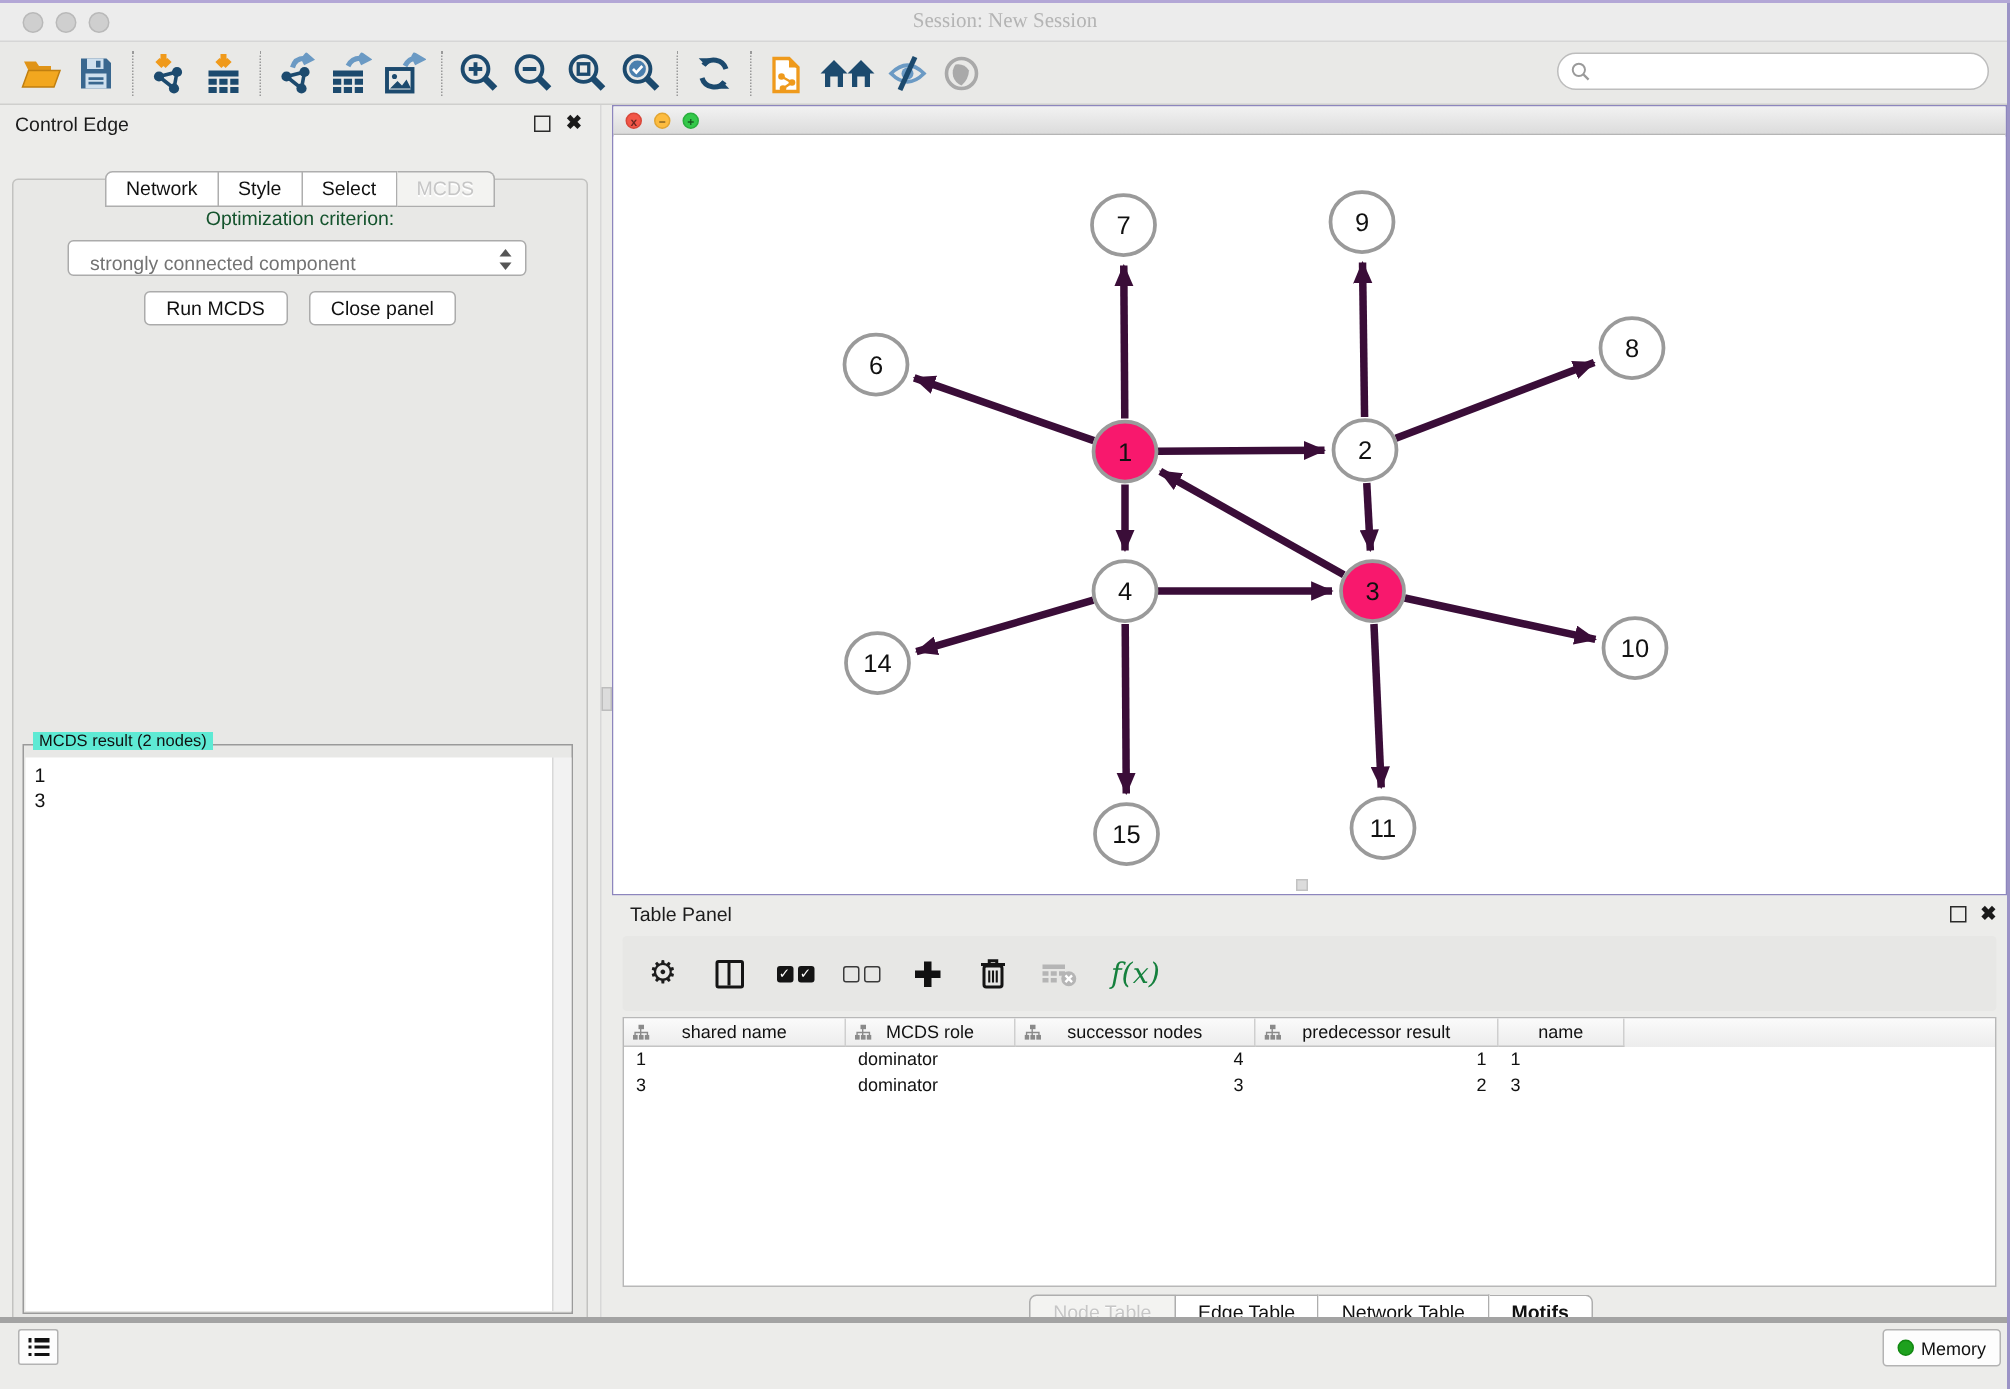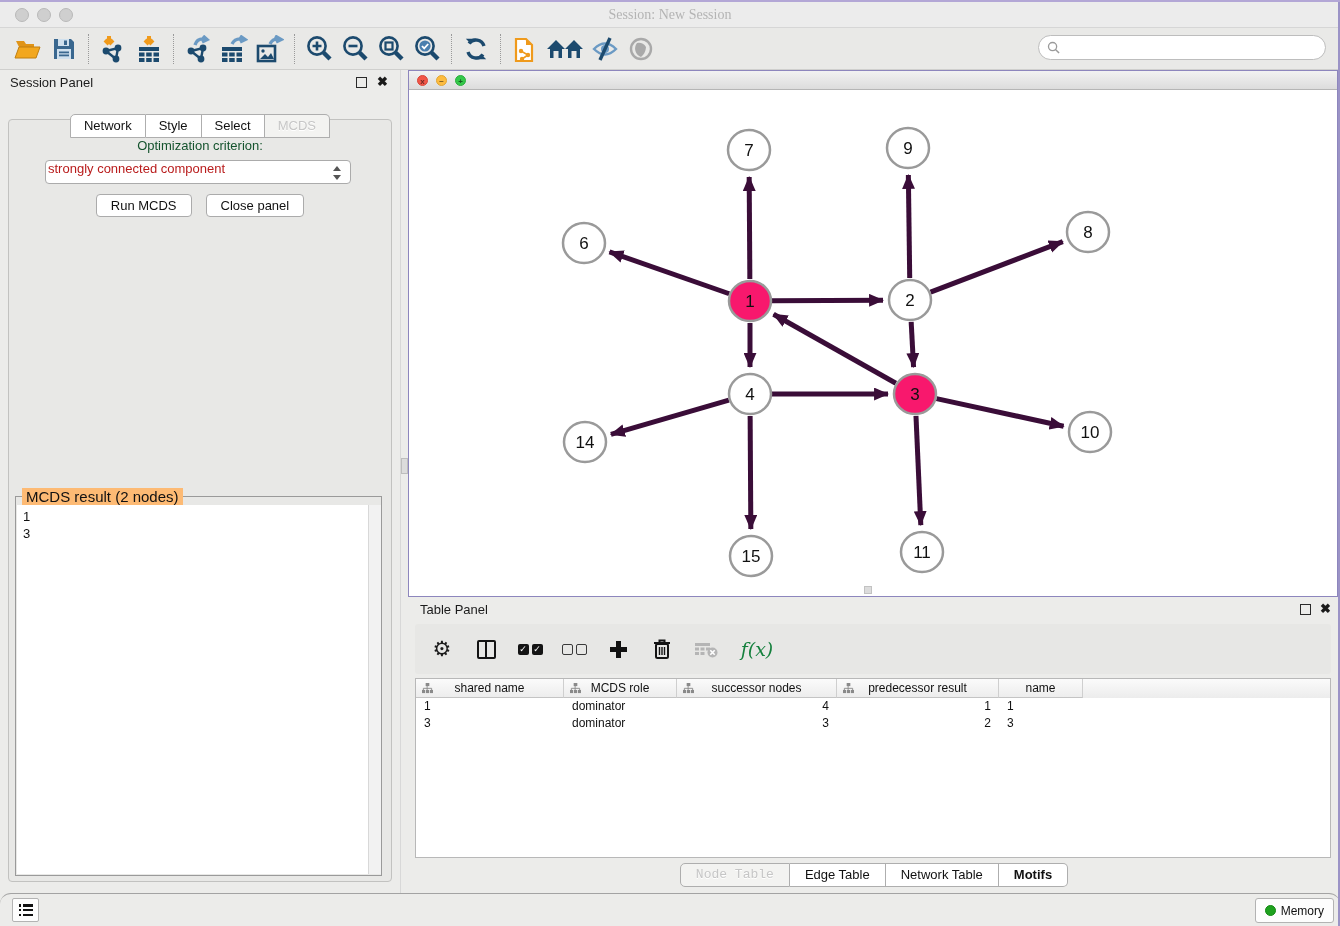--- a/index.html
+++ b/index.html
@@ -41,34 +41,34 @@
   .tab { background:#fff; border:1px solid #aeaeae; border-left:none; padding:3px 13px 4px;
          font-size:13px; color:#111; }
   .tab:first-child { border-left:1px solid #aeaeae; border-radius:5px 0 0 0; }
   .tab:last-child { border-radius:0 5px 0 0; }
   .tab.active { color:#c6c6c6; text-shadow:0 1px 0 #fff; background:#f3f3f1; }
 
   .cp-content { position:absolute; left:8px; right:8px; top:49px; bottom:11px;
                 background:#e8e8e6; border:1px solid #c2c2c0; border-radius:4px; }
   .opt-label { position:absolute; top:18px; left:0; right:0; text-align:center; font-size:13px; color:#14532d; }
   .criterion { position:absolute; left:36px; right:40px; top:40px; height:24px; background:#fff;
-               border:1px solid #ababab; border-radius:4px; font-size:13px; color:#b91c1c;
-               display:flex; align-items:flex-start; padding-left:2px; }
+               border:1px solid #ababab; border-radius:4px; font-size:13px; color:#737373;
+               display:flex; align-items:flex-end; padding-left:14px; }
   .stepper { position:absolute; right:8px; top:4px; width:10px; height:16px; }
   .stepper i { position:absolute; left:1px; width:0; height:0; border-left:4px solid transparent; border-right:4px solid transparent; }
   .stepper .up { top:1px; border-bottom:5px solid #555; }
   .stepper .dn { bottom:1px; border-top:5px solid #555; }
   .cp-buttons { position:absolute; top:74px; left:0; right:0; display:flex; justify-content:center; gap:14px; }
   .push-btn { background:#fff; border:1px solid #ababab; border-radius:4px; font-size:13px;
               color:#111; padding:3px 14px; font-family:"Liberation Sans",sans-serif; }
 
   .result-box { position:absolute; left:6px; right:9px; top:376px; bottom:5px;
                 border:1px solid #9a9a9a; }
-  .result-legend { position:absolute; top:-9px; left:6px; background:#fdba74; padding:0 4px;
-                   font-size:15px; color:#111; }
+  .result-legend { position:absolute; top:-9px; left:6px; background:#5eead4; padding:0 4px;
+                   font-size:11px; color:#111; }
   .result-area { position:absolute; left:1px; right:13px; top:8px; bottom:1px; background:#fff;
                  font-size:13px; color:#111; padding:3px 0 0 6px; white-space:pre; line-height:17px; }
   .result-scroll { position:absolute; right:0; top:8px; bottom:1px; width:13px; background:#f2f2f2;
                    border-left:1px solid #d8d8d8; }
 
   
   .net-frame { position:absolute; left:408px; top:68px; right:2px; height:527px; background:#fff;
                border:1px solid #8d86bd; }
   .net-titlebar { position:absolute; left:0; top:0; right:0; height:19px;
                   background:linear-gradient(#f2f2f2,#dcdcdc); border-bottom:1px solid #b5b5b5; }
@@ -101,26 +101,26 @@
   .thead { display:flex; height:19px; background:linear-gradient(#fbfbfb,#ececec); }
   .th { border-right:1px solid #cfcfcf; border-bottom:1px solid #c4c4c4; display:flex; align-items:center;
         justify-content:center; gap:6px; font-size:12px; color:#111; position:relative; }
   .th svg { position:absolute; left:6px; }
   .trow { display:flex; height:17px; font-size:12px; color:#111; }
   .td { padding:1px 8px 0; }
   .num-r { text-align:right; }
 
   .tp-tabs { position:absolute; left:0; right:0; bottom:6px; display:flex; justify-content:center; }
   .tp-tabs .tab { padding:3px 15px 4px; }
-  .tp-tabs .tab:first-child { border-radius:5px 0 0 5px;font-family:Liberation Mono, monospace; }
+  .tp-tabs .tab:first-child { border-radius:5px 0 0 5px; }
   .tp-tabs .tab:last-child { border-radius:0 5px 5px 0;font-weight:bold; }
 
   
-  .statusbar { position:absolute; left:0; bottom:0; width:100%; height:33px; background:#ececea;
-               border-top:1px solid #a3a3a3;border-radius:11px; }
+  .statusbar { position:absolute; left:0; bottom:0; width:100%; height:48px; background:#ececea;
+               border-top:4px solid #a3a3a3; }
   .list-btn { position:absolute; left:12px; top:4px; width:27px; height:24px; background:#fdfdfd;
               border:1px solid #b3b3b3; border-radius:2px; display:flex; align-items:center; justify-content:center; }
   .list-glyph { width:14px; height:12px; display:flex; flex-direction:column; justify-content:space-between; }
   .list-glyph i { display:flex; gap:2px; height:2.5px; }
   .list-glyph i::before { content:""; width:2.5px; background:#111; }
   .list-glyph i::after { content:""; flex:1; background:#111; }
   .memory-btn { position:absolute; right:6px; top:4px; height:25px; background:#fdfdfd;
                 border:1px solid #b3b3b3; border-radius:3px; display:flex; align-items:center;
                 gap:5px; padding:0 9px; font-size:12px; color:#111; }
   .mem-dot { width:11px; height:11px; border-radius:50%; background:#1ea11e; border:1px solid #128812; }
@@ -283,21 +283,21 @@
     <svg width="13" height="13" viewBox="0 0 14 14">
       <circle cx="6" cy="6" r="4.4" fill="none" stroke="#9a9a9a" stroke-width="1.4"></circle>
       <path d="M9.4 9.4 L13 13" stroke="#9a9a9a" stroke-width="1.6"></path>
     </svg>
     <input placeholder="" style="">
   </div>
 </div>
 
 <div class="control-panel">
   <div class="panel-title-row">
-    <span class="panel-title">Session Panel</span>
+    <span class="panel-title">Control Edge</span>
     <span class="panel-float" style="right:33px"></span>
     <span class="panel-close" style="right:12px">✖</span>
   </div>
   <div class="cp-tabs">
     <span class="tab">Network</span>
     <span class="tab">Style</span>
     <span class="tab">Select</span>
     <span class="tab active">MCDS</span>
   </div>
   <div class="cp-content">

